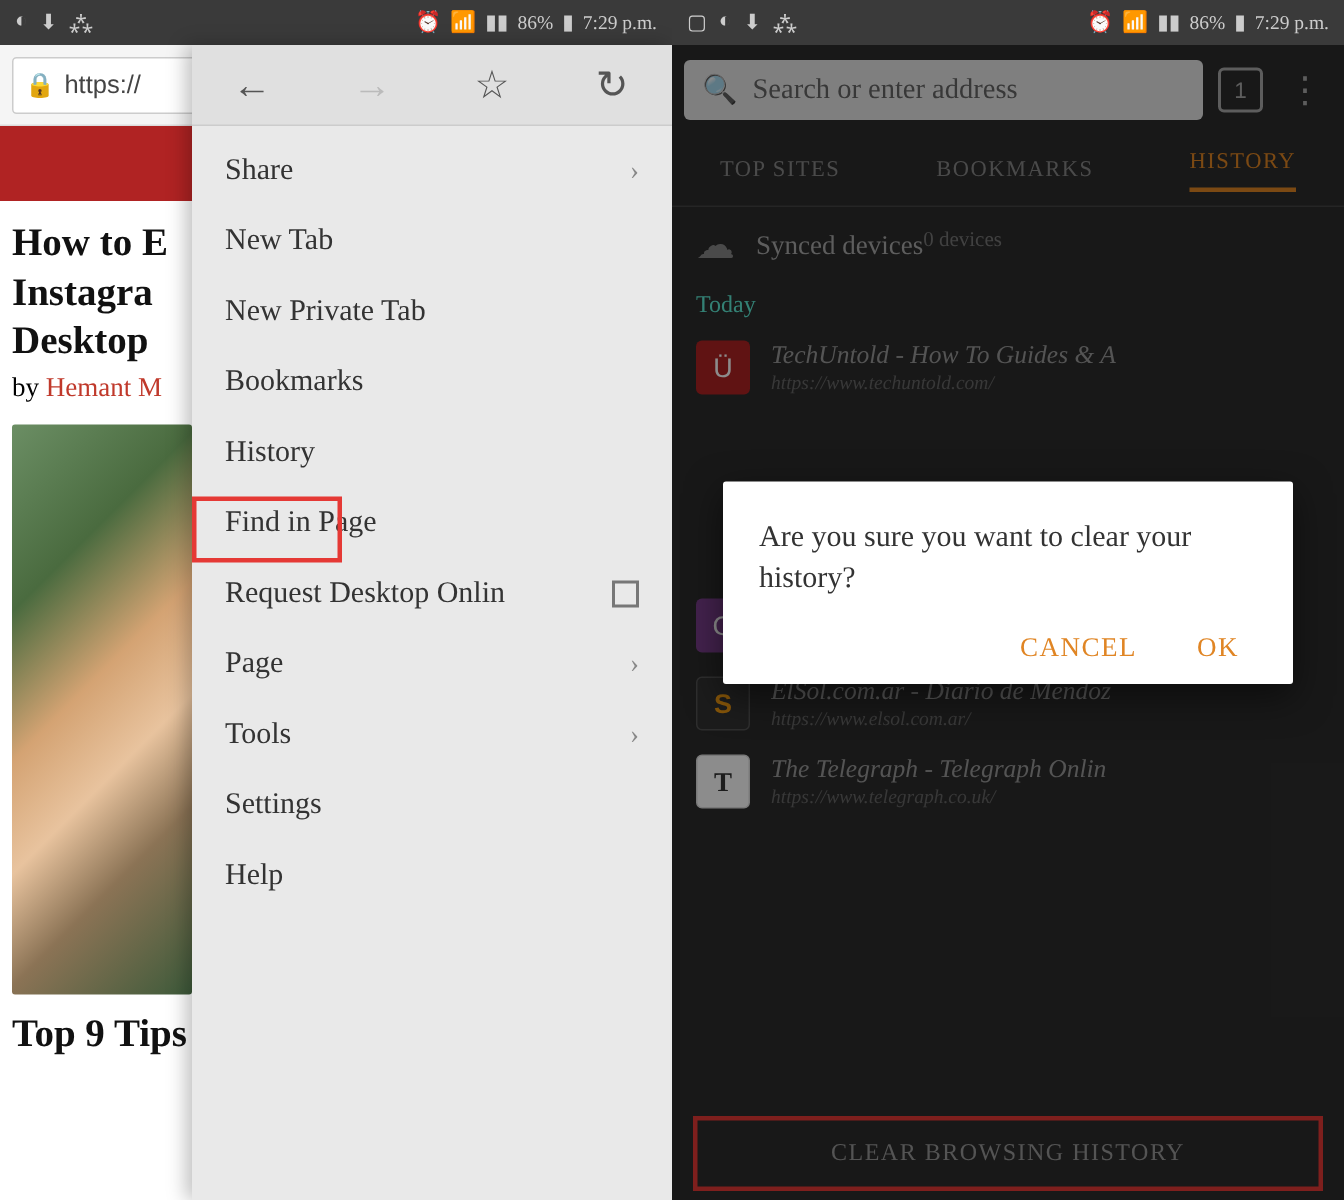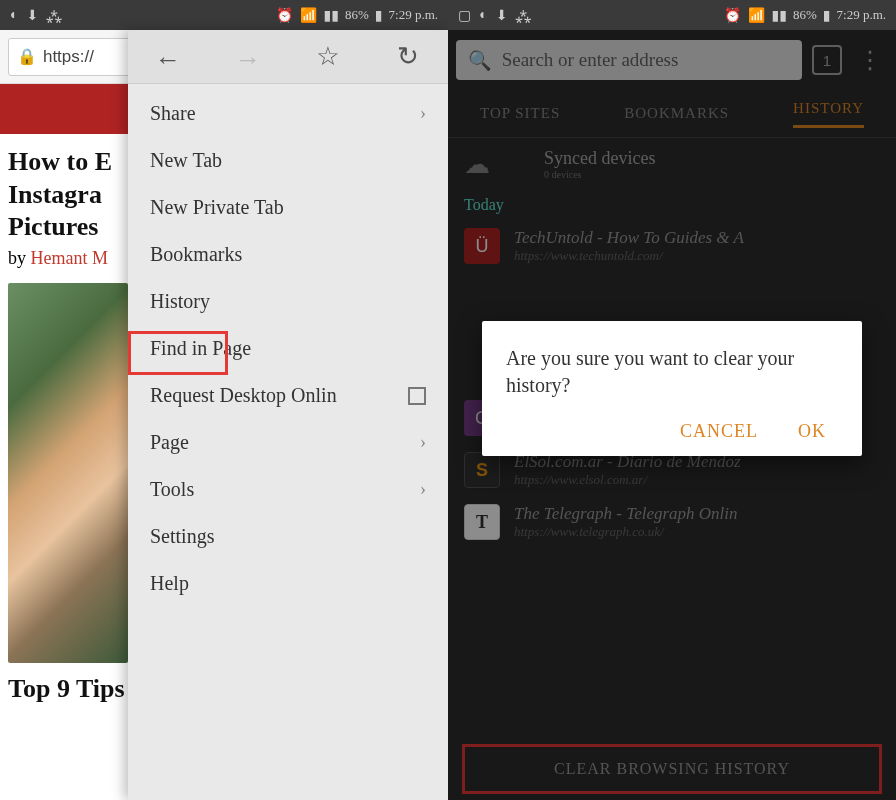--- a/index.html
+++ b/index.html
@@ -47,23 +47,23 @@
   .tab-count { width: 30px; height: 30px; border: 2px solid #aaa; border-radius: 4px; color: #aaa; display: flex; align-items: center; justify-content: center; font-size: 15px; font-family: sans-serif; }
   .menu-dots { color: #aaa; font-size: 24px; padding: 0 6px; }
 
   .right-dim { position: absolute; top: 90px; left: 0; right: 0; bottom: 0; background: #2d2d2d; }
   .tabs-row { height: 48px; display: flex; align-items: center; justify-content: space-around; font-size: 15px; color: #888; border-bottom: 1px solid #444; }
   .tab-active { color: #e08524; border-bottom: 3px solid #e08524; padding-bottom: 8px; }
   .tab-item { letter-spacing: 1px; }
 
   .synced-row { display: flex; align-items: center; padding: 10px 16px; gap: 14px; }
   .cloud-icon { font-size: 26px; color: #888; }
-  .synced-text { display: flex; flex-direction: column; margin-left: 40px; }
+  .synced-text { display: flex; flex-direction: row; }
   .synced-title { color: #aaa; font-size: 18px; }
-  .synced-sub { color: #777; font-size: 10px; }
+  .synced-sub { color: #777; font-size: 14px; }
 
   .today-header { padding: 6px 16px; color: #5eead4; font-size: 16px; }
 
   .history-item { display: flex; align-items: center; padding: 8px 16px; gap: 14px; }
   .favicon { width: 36px; height: 36px; background: #b02323; border-radius: 4px; color: #fff; display: flex; align-items: center; justify-content: center; font-size: 18px; font-family: sans-serif; flex-shrink: 0; }
   .favicon-purple { background: #7b3f8c; }
   .favicon-elsol { background: #333; color: #f39c12; border: 1px solid #555; font-weight: bold; }
   .favicon-telegraph { background: #fff; color: #333; font-family: Georgia, serif; font-weight: bold; border: 1px solid #ddd; }
   .hist-text { display: flex; flex-direction: column; overflow: hidden; flex: 1; font-style: italic; }
   .hist-title { color: #999; font-size: 17px; white-space: nowrap; overflow: hidden; text-overflow: ellipsis; }
@@ -107,21 +107,21 @@
         <span class="lock-icon">🔒</span>
         <span>https://</span>
       </div>
     </div>
 
     <div class="left-content">
       <div class="red-banner"></div>
       <div class="article-title">
         <span>How to E</span><br>
         <span>Instagra</span><br>
-        <span>Pictures</span>
+        <span>Desktop</span>
       </div>
       <div class="article-byline">
         <span>by </span><span class="author">Hemant M</span>
       </div>
       <div class="photo"></div>
       <div class="article-title-2">Top 9 Tips to Fix Camera Cras</div>
       <div class="red-circle">✕</div>
     </div>
 
     <div class="menu-panel">

